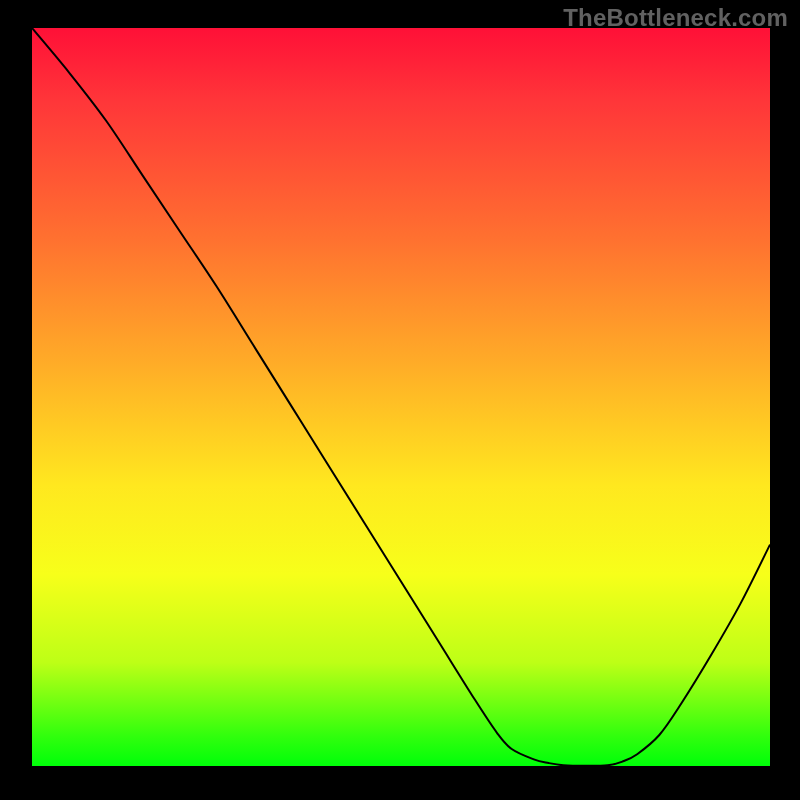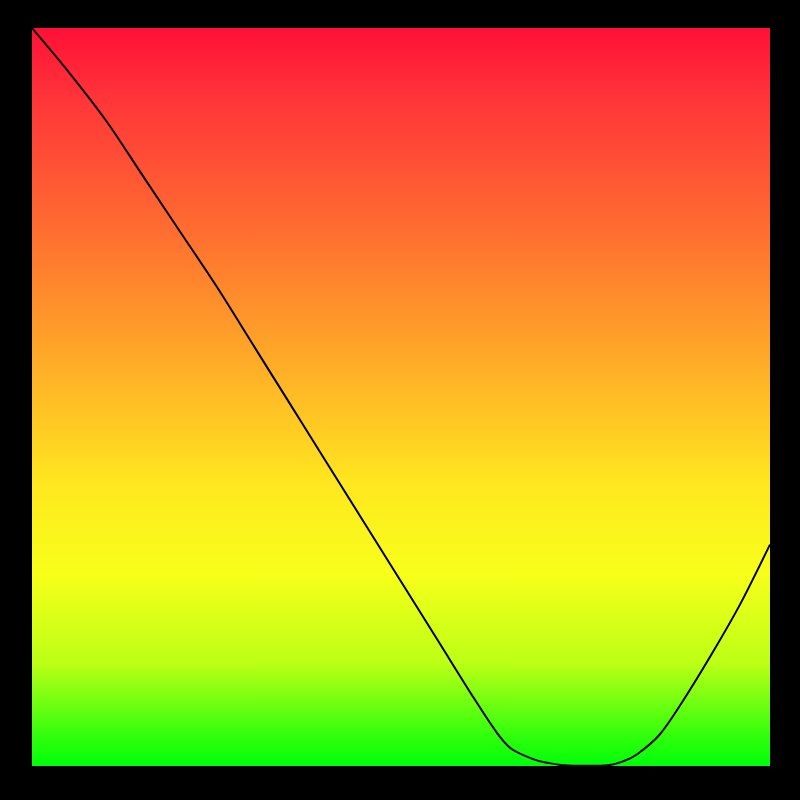--- a/index.html
+++ b/index.html
@@ -6,19 +6,20 @@
   html, body { width: 800px; height: 800px; overflow: hidden; background: #000; font-family: Arial, sans-serif; }
   .container { position: relative; width: 800px; height: 800px; background: #000; }
   .watermark { position: absolute; top: 4px; right: 12px; color: #616161; font-size: 24px; font-weight: 600; letter-spacing: 0.2px; z-index: 3; }
   .plot-area { position: absolute; left: 32px; top: 28px; width: 738px; height: 738px; background: linear-gradient(to bottom, #ff1037 0%, #ff3639 10%, #ff6f30 28%, #ffae27 46%, #ffe81f 62%, #f7ff1a 74%, #bdff16 86%, #30ff0d 96%, #00ff09 100%); }
   .band-container { position: absolute; left: 0; bottom: 0; width: 100%; pointer-events: none; }
   svg.curve { position: absolute; left: 0; top: 0; width: 100%; height: 100%; }
 </style>
 </head>
 <body>
 <div class="container">
+  <div class="watermark">TheBottleneck.com</div>
   <div class="plot-area">
     <svg class="curve" viewBox="0 0 738 738" preserveAspectRatio="none">
       <path id="curvePath" d="M 0.00 0.00 C 6.15 7.38, 24.60 28.91, 36.90 44.28 C 49.20 59.66, 61.50 75.03, 73.80 92.25 C 86.10 109.47, 98.40 129.15, 110.70 147.60 C 123.00 166.05, 135.30 184.50, 147.60 202.95 C 159.90 221.40, 172.20 239.24, 184.50 258.30 C 196.80 277.37, 209.10 297.66, 221.40 317.34 C 233.70 337.02, 246.00 356.70, 258.30 376.38 C 270.60 396.06, 282.90 415.74, 295.20 435.42 C 307.50 455.10, 319.80 474.78, 332.10 494.46 C 344.40 514.14, 356.70 533.82, 369.00 553.50 C 381.30 573.18, 393.60 592.86, 405.90 612.54 C 418.20 632.22, 432.96 656.21, 442.80 671.58 C 452.64 686.96, 458.79 696.55, 464.94 704.79 C 471.09 713.03, 473.55 716.60, 479.70 721.03 C 485.85 725.45, 495.69 729.02, 501.84 731.36 C 507.99 733.69, 511.68 734.06, 516.60 735.05 C 521.52 736.03, 525.21 736.79, 531.36 737.26 C 537.51 737.73, 546.12 737.85, 553.50 737.85 C 560.88 737.85, 569.49 737.98, 575.64 737.26 C 581.79 736.55, 585.48 735.42, 590.40 733.57 C 595.32 731.73, 599.01 730.62, 605.16 726.19 C 611.31 721.76, 619.92 715.49, 627.30 707.00 C 634.68 698.52, 640.83 688.55, 649.44 675.27 C 658.05 661.99, 669.12 643.90, 678.96 627.30 C 688.80 610.69, 698.64 594.09, 708.48 575.64 C 718.32 557.19, 733.08 526.44, 738.00 516.60" fill="none" stroke="#000" stroke-width="2"></path>
     </svg>
     <div class="band-container" id="bandContainer"></div>
   </div>
 </div>
 
 </body></html>

